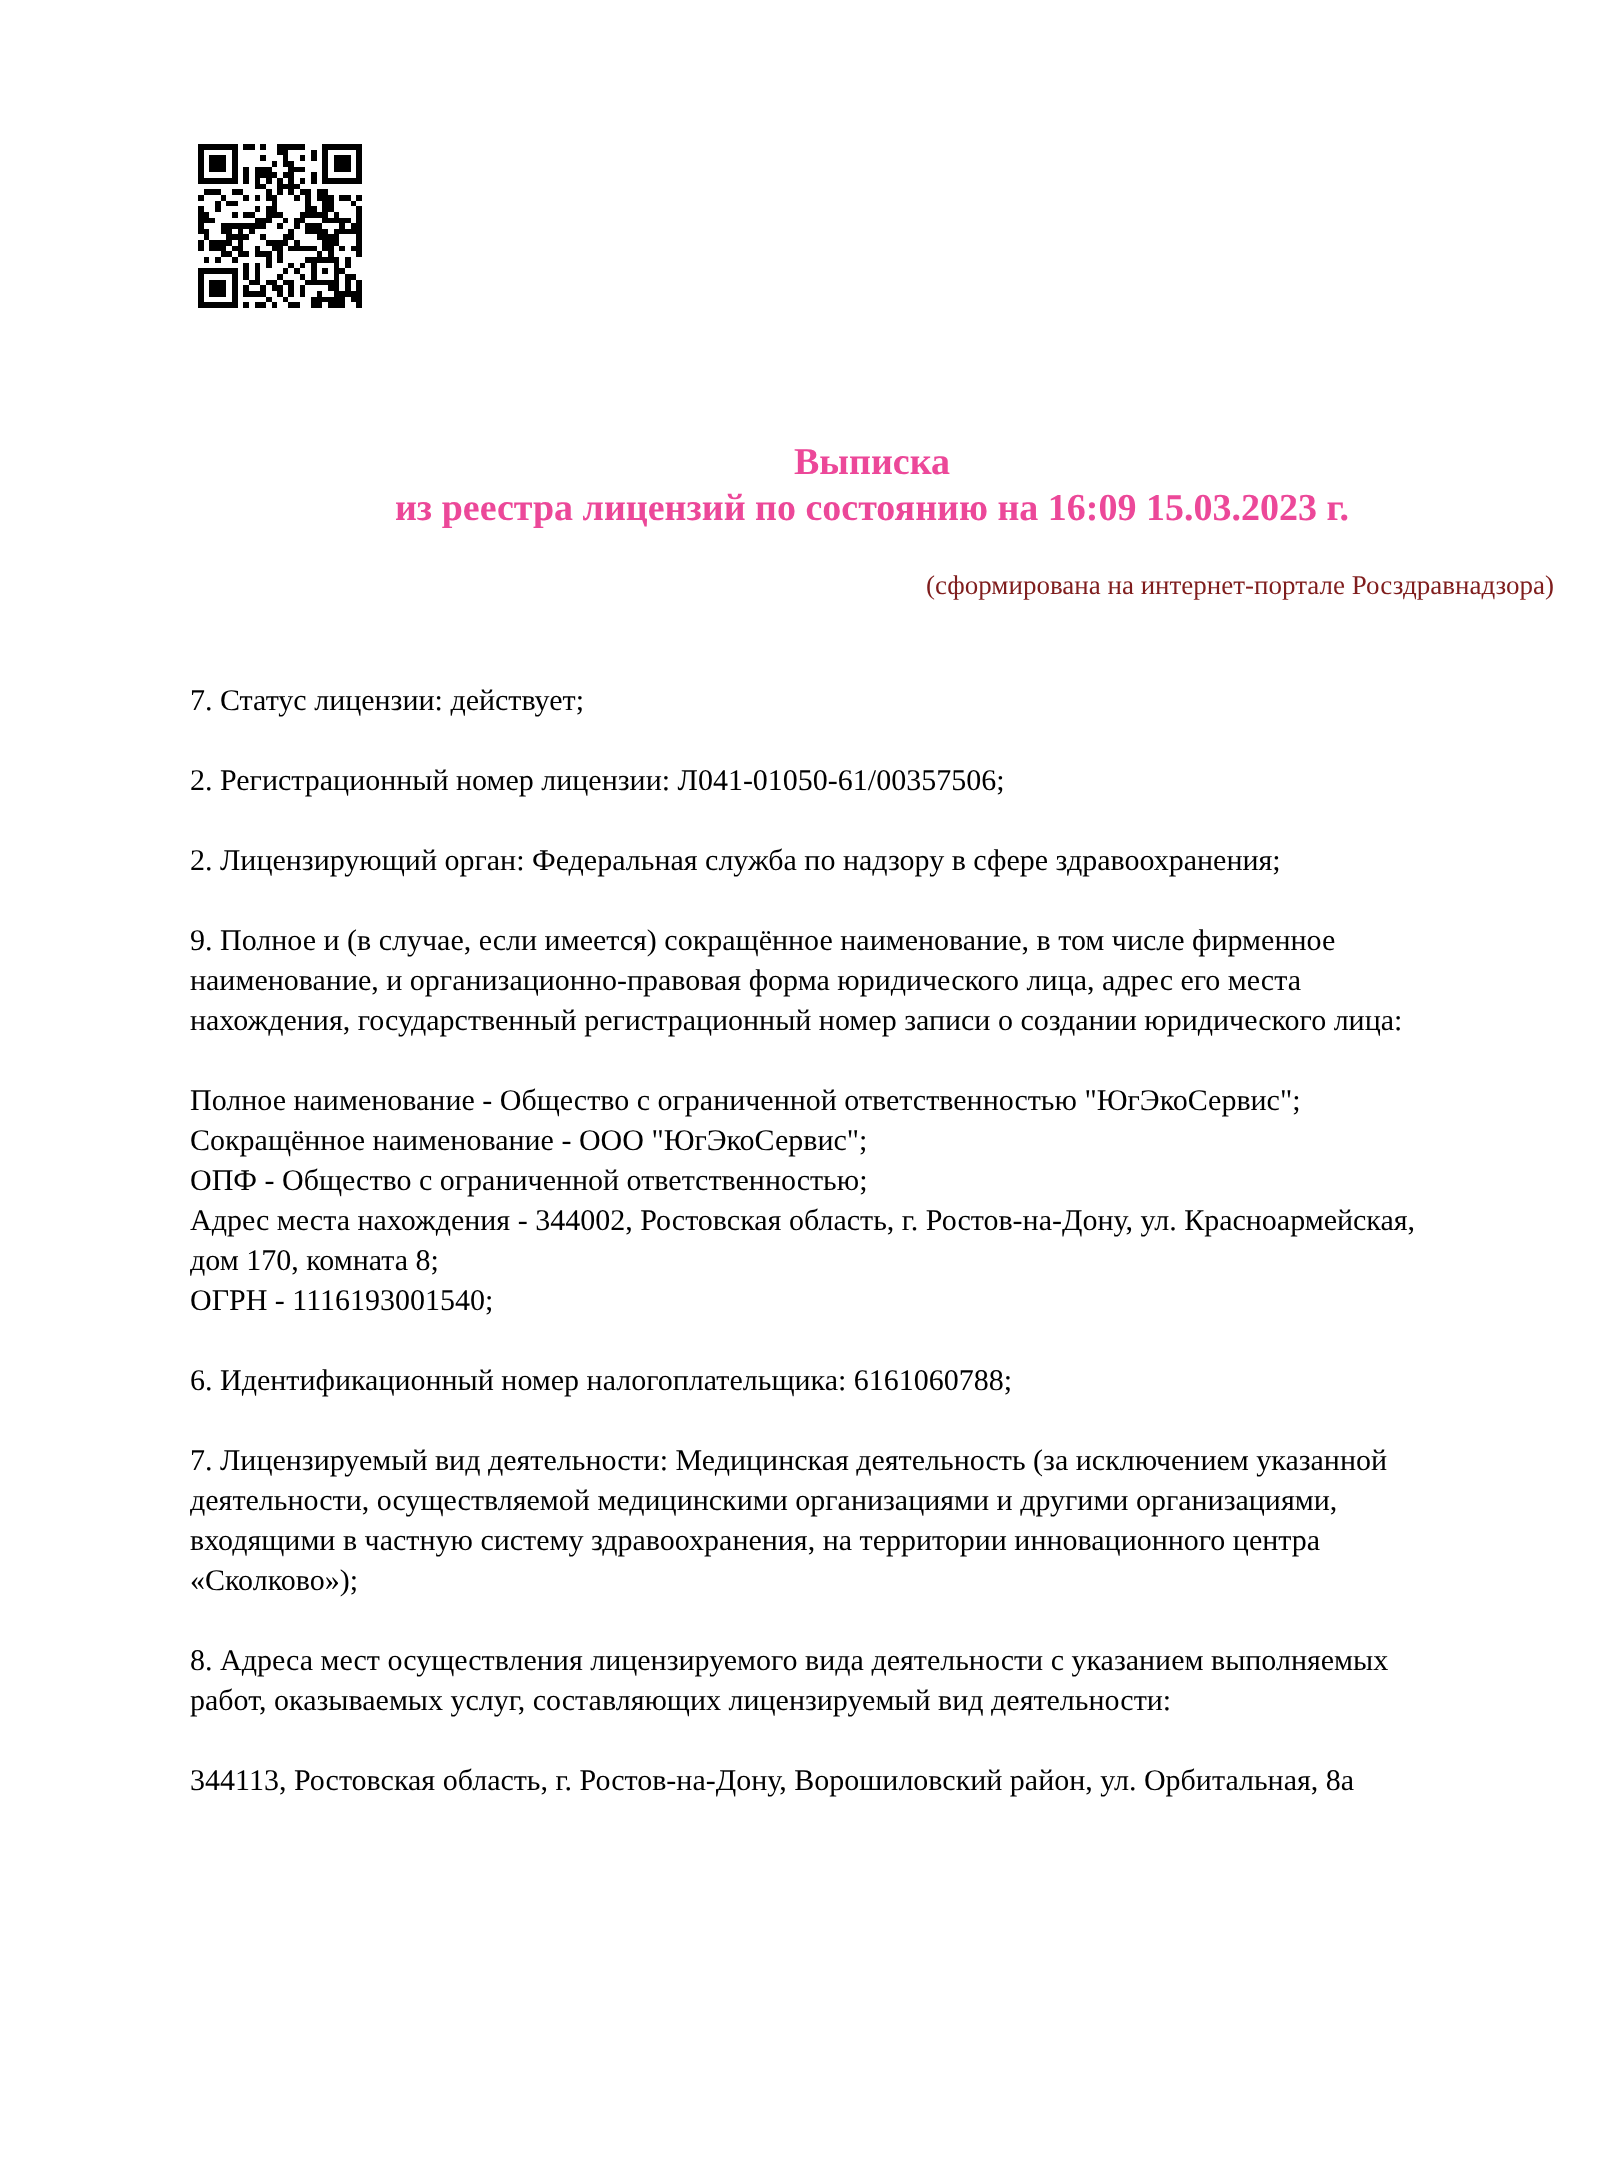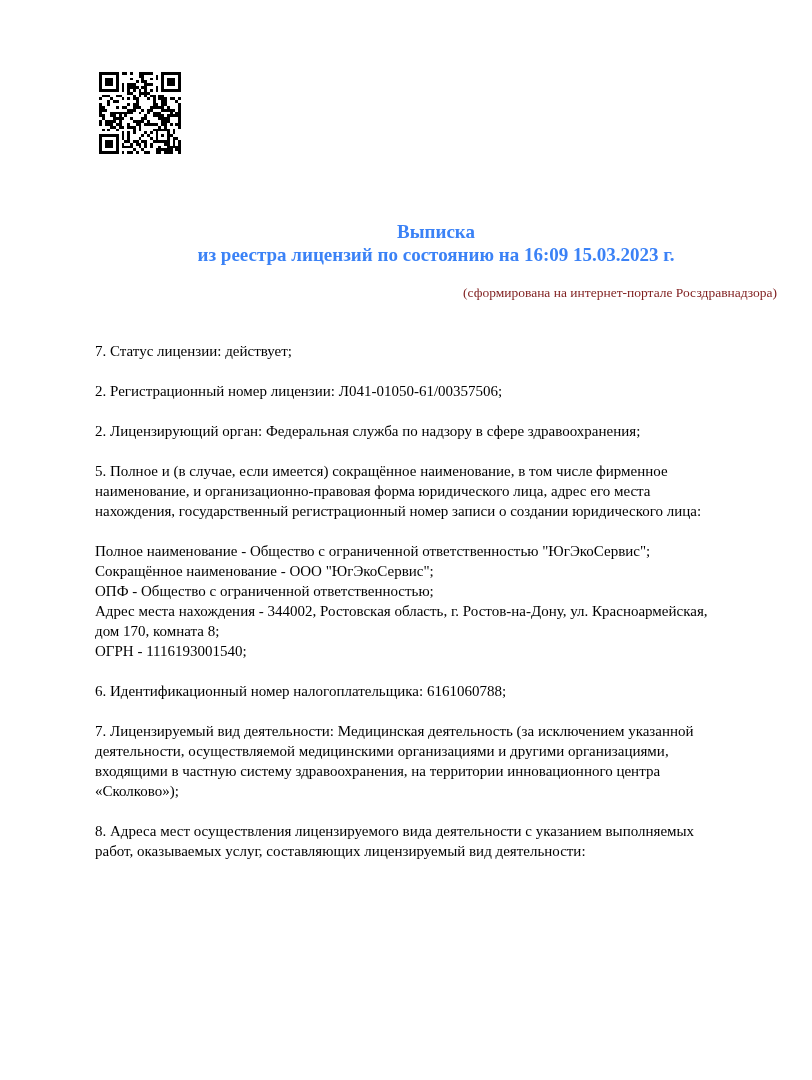--- a/index.html
+++ b/index.html
@@ -38,21 +38,21 @@
     left: 95px;
     top: 0;
     width: 682px;
   }
   .title-block {
     margin-top: 220px;
     text-align: center;
     font-weight: bold;
     font-size: 19px;
     line-height: 23px;
-    color: #3b82f6;
+    color: #ec4899;
   }
   .subtitle {
     margin-top: 19px;
     text-align: right;
     font-size: 13.5px;
     line-height: 15px;
     color: #7f1d1d;
   }
   .body-text {
     margin-top: 41px;
@@ -490,32 +490,33 @@
       <div>Выписка</div>
       <div>из реестра лицензий по состоянию на 16:09 15.03.2023 г.</div>
     </div>
 
     <div class="subtitle">(сформирована на интернет-портале Росздравнадзора)</div>
 
     <div class="body-text">
       <p>7. Статус лицензии: действует;</p>
       <p>2. Регистрационный номер лицензии: Л041-01050-61/00357506;</p>
       <p>2. Лицензирующий орган: Федеральная служба по надзору в сфере здравоохранения;</p>
-      <p>5. Полное и (в случае, если имеется) сокращённое наименование, в том числе фирменное
+      <p>9. Полное и (в случае, если имеется) сокращённое наименование, в том числе фирменное
 наименование, и организационно-правовая форма юридического лица, адрес его места
 нахождения, государственный регистрационный номер записи о создании юридического лица:</p>
       <p>Полное наименование - Общество с ограниченной ответственностью "ЮгЭкоСервис";
 Сокращённое наименование - ООО "ЮгЭкоСервис";
 ОПФ - Общество с ограниченной ответственностью;
 Адрес места нахождения - 344002, Ростовская область, г. Ростов-на-Дону, ул. Красноармейская,
 дом 170, комната 8;
 ОГРН - 1116193001540;</p>
       <p>6. Идентификационный номер налогоплательщика: 6161060788;</p>
       <p>7. Лицензируемый вид деятельности: Медицинская деятельность (за исключением указанной
 деятельности, осуществляемой медицинскими организациями и другими организациями,
 входящими в частную систему здравоохранения, на территории инновационного центра
 «Сколково»);</p>
       <p>8. Адреса мест осуществления лицензируемого вида деятельности с указанием выполняемых
 работ, оказываемых услуг, составляющих лицензируемый вид деятельности:</p>
+      <p>344113, Ростовская область, г. Ростов-на-Дону, Ворошиловский район, ул. Орбитальная, 8а</p>
     </div>
 
   </div>
 </div>
 
 </body></html>

